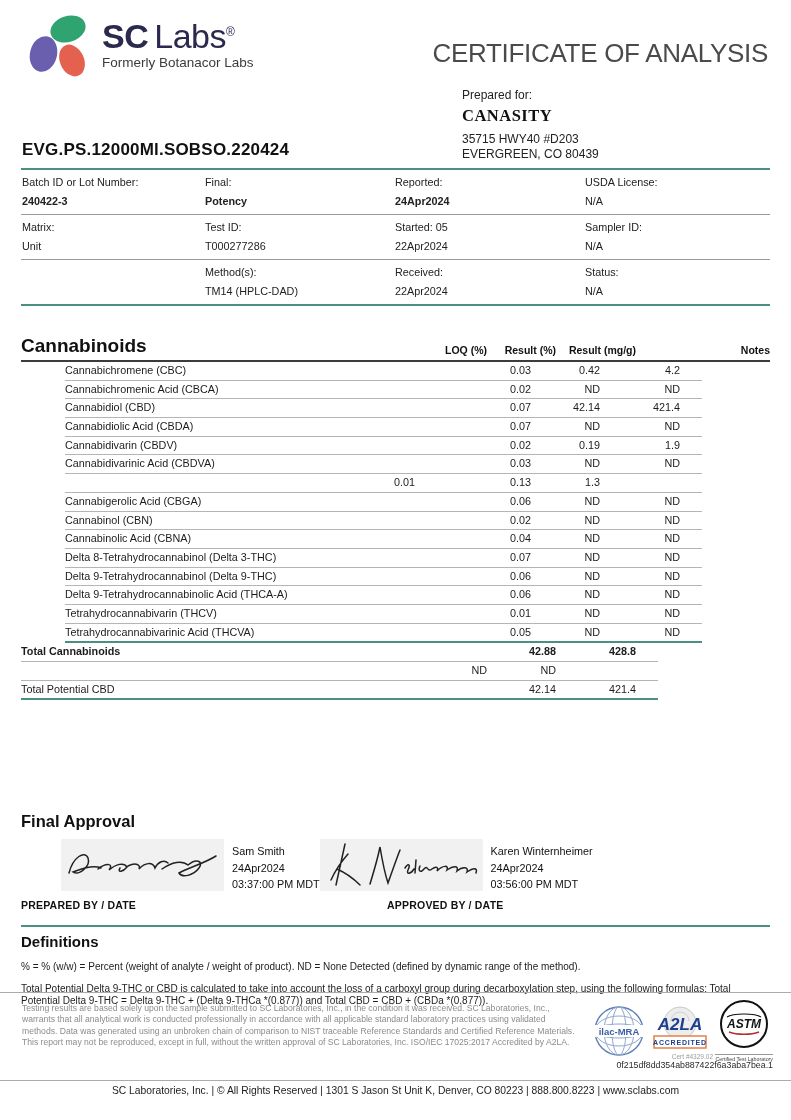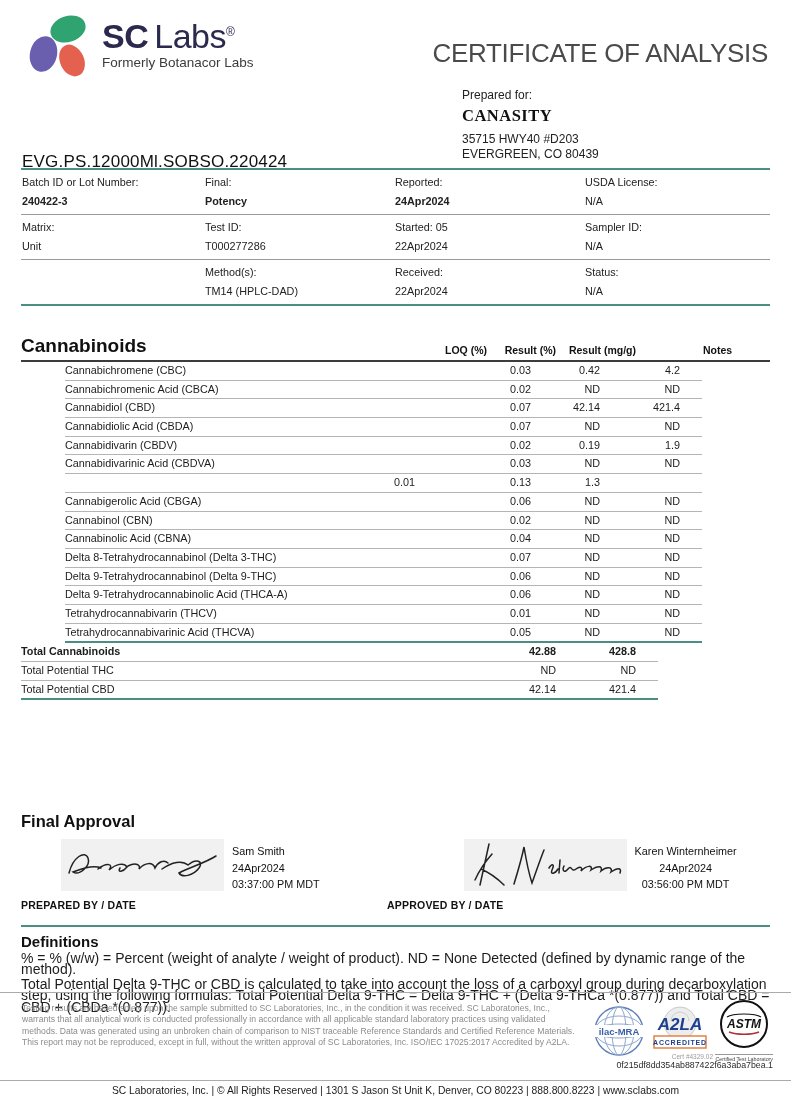--- a/index.html
+++ b/index.html
@@ -19,65 +19,65 @@
   .brandline .sc{font-weight:800;}
   .brandline .labs{font-weight:400;margin-left:6px;}
   .brandline sup{font-size:12px;font-weight:400;}
   .tagline{font-size:13.5px;color:#3c3c3c;margin-top:1px;}
 
   .coa-title{position:absolute;right:23px;top:38px;font-size:26px;font-weight:400;color:#4a4a4a;letter-spacing:-.3px;white-space:nowrap;}
   .client{position:absolute;left:462px;top:88px;}
   .prepared-for{font-size:12px;color:#222;}
   .client-name{font-family:"Liberation Serif",serif;font-weight:700;font-size:16.5px;letter-spacing:.5px;margin-top:4px;color:#111;}
   .client-addr{font-size:12px;line-height:15px;margin-top:6px;color:#222;}
-  .sample-id{position:absolute;left:22px;top:152px;font-size:17px;font-weight:400;color:#111;letter-spacing:.2px;}
+  .sample-id{position:absolute;left:22px;top:140px;font-size:17px;font-weight:700;color:#111;letter-spacing:.2px;}
 
   
   .info{margin:0 21px;border-top:2px solid #4a8f82;border-bottom:2px solid #4a8f82;}
   .info-row{display:grid;grid-template-columns:183px 190px 190px 185px;padding:6px 0 7px 0;}
   .info-row + .info-row{border-top:1px solid #9a9a9a;}
   .info-cell{padding-left:1px;}
   .info-label{font-size:10.8px;color:#222;}
   .info-value{font-size:10.8px;color:#222;margin-top:7px;min-height:12px;}
   .info-value.b{font-weight:700;}
 
   
   .cann{margin:30px 21px 0 21px;}
   .c-head{display:grid;grid-template-columns:350px 116px 69px 80px 1fr;align-items:end;border-bottom:2px solid #3c3c3c;padding-bottom:4px;width:749px;}
   .c-title{font-size:19px;font-weight:700;color:#111;line-height:20px;}
   .c-col{font-size:10.5px;font-weight:700;text-align:right;color:#111;}
-  .c-col.notes{text-align:center;padding-left:29px;}
+  .c-col.notes{text-align:right;padding-left:29px;}
   .c-rows{width:637px;margin-left:44px;}
   .c-row{display:grid;grid-template-columns:350px 116px 69px 80px 1fr;height:17.7px;line-height:17.7px;border-bottom:1px solid #b5b5b5;}
   .c-row span{font-size:10.8px;color:#1c1c1c;overflow:hidden;white-space:nowrap;}
   .c-name{text-align:left;}
   .c-num{text-align:right;}
   .c-rows .c-row:last-child{border-bottom:2px solid #4a8f82;}
   .t-rows{width:637px;}
   .t-rows .c-row.t-0 span{font-weight:700;}
   .t-rows .c-row.t-2{border-bottom:2px solid #4a8f82;}
 
   
   .approval{margin:112px 21px 0 21px;}
   .fa-title{font-size:16.5px;font-weight:700;color:#111;}
   .sig-row{display:flex;margin-top:8px;padding-left:40px;}
   .sig-block{display:flex;}
   .sig-box{width:163px;height:52px;background:#f1f1f1;position:relative;}
   .sig-box svg{position:absolute;left:0;top:0;}
   .sig-meta{margin-left:8px;font-size:10.8px;line-height:16.5px;color:#111;padding-top:4px;}
-  .sig-block.right{margin-left:144px;text-align:center;}
+  .sig-block.right{}
   .sig-caption-row{display:flex;margin-top:6px;}
   .sig-caption{font-size:10.5px;font-weight:600;color:#111;letter-spacing:.2px;}
   .sig-caption.right{margin-left:251px;}
 
   
   .def-hr{margin:14px 21px 0 21px;border-top:2px solid #4a8f82;}
   .defs{margin:6px 21px 0 21px;}
   .def-title{font-size:15px;font-weight:700;color:#111;}
-  .def-text{font-size:14px;line-height:11.5px;color:#1c1c1c;margin-top:3px;}
+  .def-text{font-size:10px;line-height:11.5px;color:#1c1c1c;margin-top:11px;}
 
   
   .disc{position:absolute;left:0;top:992px;width:791px;height:87px;border-top:1px solid #ababab;border-bottom:1px solid #ababab;}
   .disc-text{position:absolute;left:22px;top:10px;width:560px;font-size:8.6px;line-height:11.3px;color:#8b8b8b;}
   .logo-strip{position:absolute;right:18px;top:6px;width:180px;display:flex;align-items:center;justify-content:space-between;}
   .cert-no{position:absolute;right:78px;top:60px;font-size:6.5px;color:#9a9a9a;}
   .hash{position:absolute;right:18px;top:67px;font-size:8.8px;color:#2a2a2a;}
   .astm-wrap{text-align:center;}
   .astm-caption{font-size:5.3px;color:#444;margin-top:1px;border-top:1px solid #999;padding-top:1px;}
 
@@ -289,21 +289,20 @@
       </div>
     <div class="t-rows">
         <div class="c-row t-0">
           <span class="c-name">Total Cannabinoids</span>
           <span class="c-num"></span>
           <span class="c-num">42.88</span>
           <span class="c-num">428.8</span>
           <span class="c-notes"></span>
         </div>
         <div class="c-row t-1">
-          <span class="c-name">Total Potential THC</span>
           <span class="c-num"></span>
           <span class="c-num">ND</span>
           <span class="c-num">ND</span>
           <span class="c-notes"></span>
         </div>
         <div class="c-row t-2">
           <span class="c-name">Total Potential CBD</span>
           <span class="c-num"></span>
           <span class="c-num">42.14</span>
           <span class="c-num">421.4</span>

